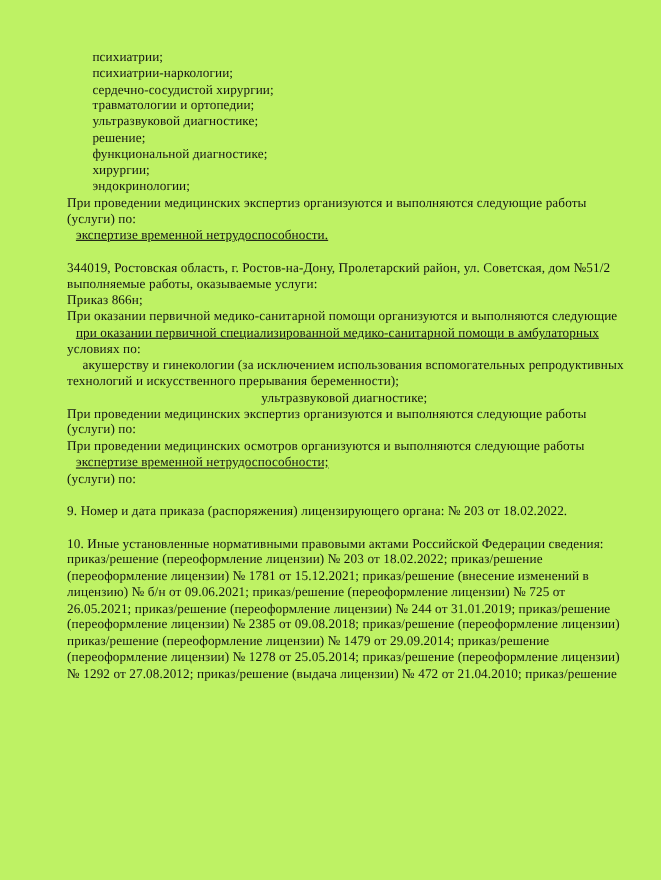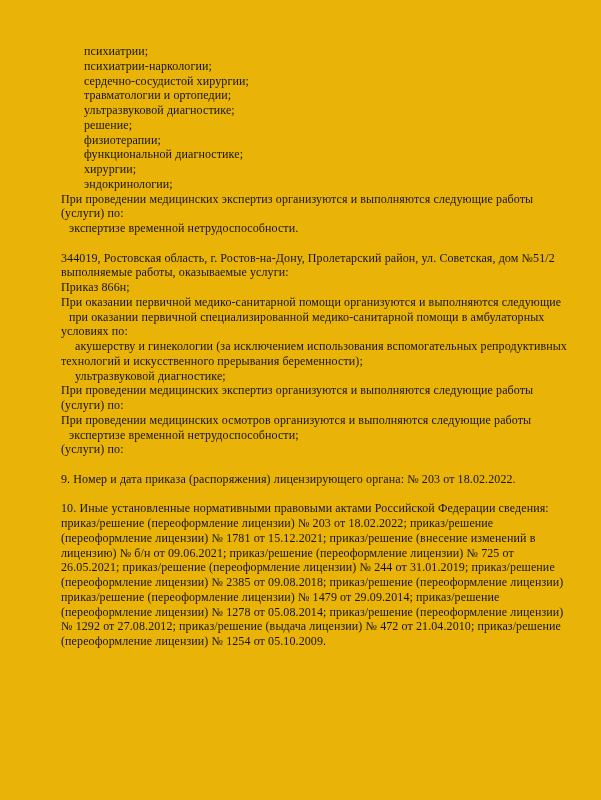--- a/index.html
+++ b/index.html
@@ -10,54 +10,53 @@
   body {
     width: 601px;
     height: 800px;
     overflow: hidden;
   }
   .page {
     box-sizing: border-box;
     width: 601px;
     height: 800px;
     padding: 44px 50px 0 61px;
-    background: #eab308;
+    background: #bef264;
     font-family: "Liberation Serif", "DejaVu Serif", serif;
     font-size: 12px;
     color: #141414;
   }
   .doc-line {
     line-height: 14.75px;
     min-height: 14.75px;
     white-space: pre;
     letter-spacing: 0.1px;
   }
-  .ind1 { padding-left: 8px; }
-  .ind2 { padding-left: 14px; }
+  .ind1 { padding-left: 8px; text-decoration: underline; }
+  .ind2 { padding-left: 14px; text-align: center; }
   .ind3 { padding-left: 23px; }
 </style>
 </head>
 <body>
 
 <div class="page">
   <div class="doc-body">
 
       <div class="doc-line ind3">психиатрии;</div>
 
       <div class="doc-line ind3">психиатрии-наркологии;</div>
 
       <div class="doc-line ind3">сердечно-сосудистой хирургии;</div>
 
       <div class="doc-line ind3">травматологии и ортопедии;</div>
 
       <div class="doc-line ind3">ультразвуковой диагностике;</div>
 
       <div class="doc-line ind3">решение;</div>
 
-      <div class="doc-line ind3">физиотерапии;</div>
 
       <div class="doc-line ind3">функциональной диагностике;</div>
 
       <div class="doc-line ind3">хирургии;</div>
 
       <div class="doc-line ind3">эндокринологии;</div>
 
       <div class="doc-line">При проведении медицинских экспертиз организуются и выполняются следующие работы</div>
 
       <div class="doc-line">(услуги) по:</div>
@@ -110,19 +109,18 @@
 
       <div class="doc-line">лицензию) № б/н от 09.06.2021; приказ/решение (переоформление лицензии) № 725 от</div>
 
       <div class="doc-line">26.05.2021; приказ/решение (переоформление лицензии) № 244 от 31.01.2019; приказ/решение</div>
 
       <div class="doc-line">(переоформление лицензии) № 2385 от 09.08.2018; приказ/решение (переоформление лицензии)</div>
 
 
       <div class="doc-line">приказ/решение (переоформление лицензии) № 1479 от 29.09.2014; приказ/решение</div>
 
-      <div class="doc-line">(переоформление лицензии) № 1278 от 05.08.2014; приказ/решение (переоформление лицензии)</div>
+      <div class="doc-line">(переоформление лицензии) № 1278 от 25.05.2014; приказ/решение (переоформление лицензии)</div>
 
       <div class="doc-line">№ 1292 от 27.08.2012; приказ/решение (выдача лицензии) № 472 от 21.04.2010; приказ/решение</div>
 
-      <div class="doc-line">(переоформление лицензии) № 1254 от 05.10.2009.</div>
     </div>
 </div>
 
 </body></html>

